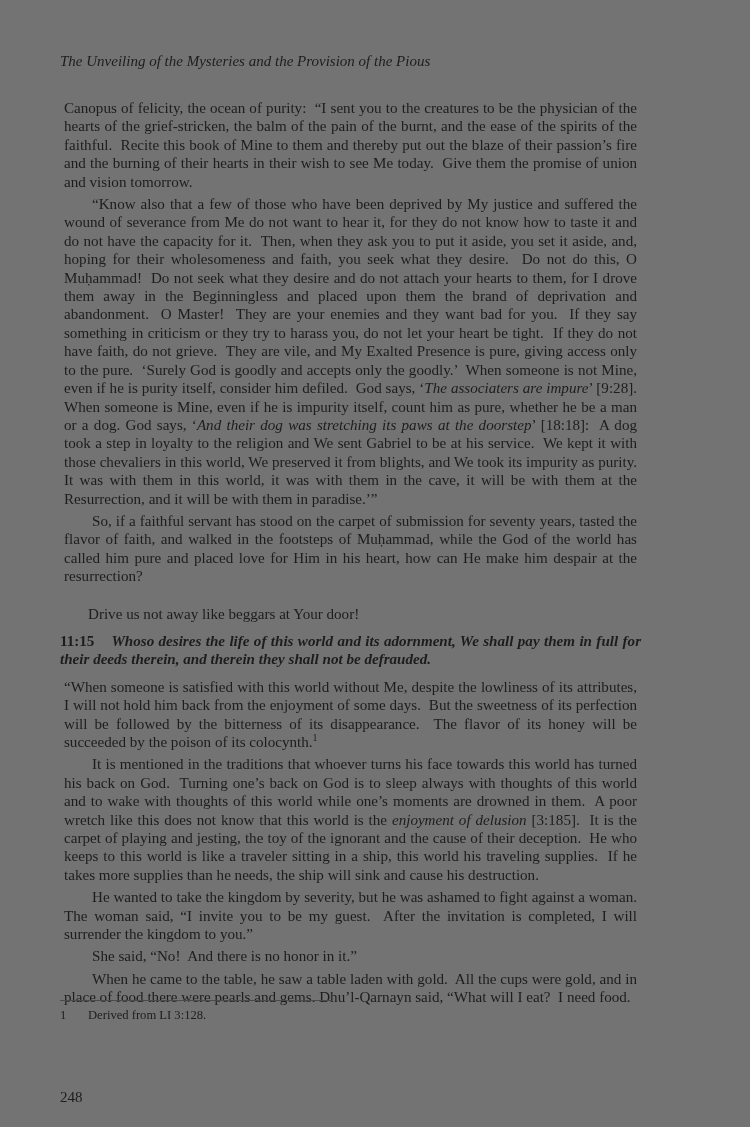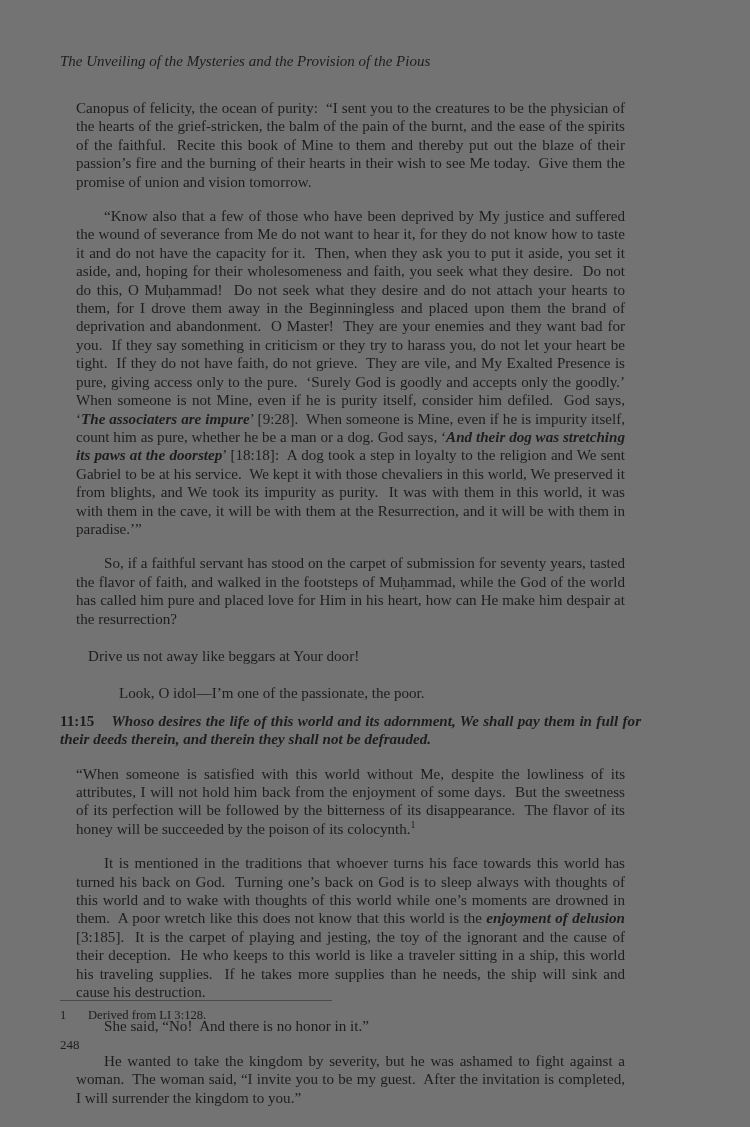--- a/index.html
+++ b/index.html
@@ -19,28 +19,28 @@
     width: 581px;
   }
   .running-header {
     font-style: italic;
     font-size: 15px;
     line-height: 18px;
     margin: 0 0 29px 0;
     white-space: pre-wrap;
   }
   .body-text p {
-    margin: 16px;
+    margin: 4px;
     font-size: 15.1px;
     line-height: 18.4px;
     text-align: justify;
     white-space: pre-wrap;
   }
   .para.indent { text-indent: 28px; }
-  .it { font-style: italic; font-weight: bold; }
+  .it { font-style: italic; }
   sup.fn-ref { font-size: 10px; line-height: 0; vertical-align: super; }
   .verse {
     margin: 5px 0 8px 28px;
     font-size: 15.1px;
     line-height: 18.4px;
   }
   .verse-line { white-space: pre-wrap; margin-top: 19px; }
   .verse-line-1 { padding-left: 31px; }
   .verse-heading {
     margin: 9px 0 9px 0 !important;
@@ -62,43 +62,43 @@
   }
   .fn-row {
     display: flex;
     font-size: 12.6px;
     line-height: 15px;
   }
   .fn-marker { width: 28px; flex: 0 0 28px; }
   .page-number {
     position: absolute;
     left: 60px;
-    top: 1037px;
-    font-size: 13px;
+    top: 1089px;
+    font-size: 15px;
   }
 </style>
 </head>
 <body>
 
 <div class="page">
   <div class="content">
     <p class="running-header">The Unveiling of the Mysteries and the Provision of the Pious</p>
     <div class="body-text">
         <p class="para"><span>Canopus of felicity, the ocean of purity:  “I sent you to the creatures to be the physician of the hearts of the grief-stricken, the balm of the pain of the burnt, and the ease of the spirits of the faithful.  Recite this book of Mine to them and thereby put out the blaze of their passion’s fire and the burning of their hearts in their wish to see Me today.  Give them the promise of union and vision tomorrow.</span></p>
         <p class="para indent"><span>“Know also that a few of those who have been deprived by My justice and suffered the wound of severance from Me do not want to hear it, for they do not know how to taste it and do not have the capacity for it.  Then, when they ask you to put it aside, you set it aside, and, hoping for their wholesomeness and faith, you seek what they desire.  Do not do this, O Muḥammad!  Do not seek what they desire and do not attach your hearts to them, for I drove them away in the Beginningless and placed upon them the brand of deprivation and abandonment.  O Master!  They are your enemies and they want bad for you.  If they say something in criticism or they try to harass you, do not let your heart be tight.  If they do not have faith, do not grieve.  They are vile, and My Exalted Presence is pure, giving access only to the pure.  ‘Surely God is goodly and accepts only the goodly.’  When someone is not Mine, even if he is purity itself, consider him defiled.  God says, ‘</span><span class="it">The associaters are impure</span><span>’ [9:28].  When someone is Mine, even if he is impurity itself, count him as pure, whether he be a man or a dog. God says, ‘</span><span class="it">And their dog was stretching its paws at the doorstep</span><span>’ [18:18]:  A dog took a step in loyalty to the religion and We sent Gabriel to be at his service.  We kept it with those chevaliers in this world, We preserved it from blights, and We took its impurity as purity.  It was with them in this world, it was with them in the cave, it will be with them at the Resurrection, and it will be with them in paradise.’”</span></p>
         <p class="para indent"><span>So, if a faithful servant has stood on the carpet of submission for seventy years, tasted the flavor of faith, and walked in the footsteps of Muḥammad, while the God of the world has called him pure and placed love for Him in his heart, how can He make him despair at the resurrection?</span></p>
         <div class="verse">
           <div class="verse-line verse-line-0">Drive us not away like beggars at Your door!</div>
-          <div class="verse-line verse-line-1">Look, O idol—I’m one of the passionate, the poor.</div>
         </div>
         <p class="verse-heading"><span class="vh-num">11:15</span><span class="vh-text">Whoso desires the life of this world and its adornment, We shall pay them in full for their deeds therein, and therein they shall not be defrauded.</span></p>
         <p class="para"><span>“When someone is satisfied with this world without Me, despite the lowliness of its attributes, I will not hold him back from the enjoyment of some days.  But the sweetness of its perfection will be followed by the bitterness of its disappearance.  The flavor of its honey will be succeeded by the poison of its colocynth.</span><sup class="fn-ref">1</sup></p>
         <p class="para indent"><span>It is mentioned in the traditions that whoever turns his face towards this world has turned his back on God.  Turning one’s back on God is to sleep always with thoughts of this world and to wake with thoughts of this world while one’s moments are drowned in them.  A poor wretch like this does not know that this world is the </span><span class="it">enjoyment of delusion</span><span> [3:185].  It is the carpet of playing and jesting, the toy of the ignorant and the cause of their deception.  He who keeps to this world is like a traveler sitting in a ship, this world his traveling supplies.  If he takes more supplies than he needs, the ship will sink and cause his destruction.</span></p>
+        <p class="para indent"><span>He wanted to take the kingdom by severity, but he was ashamed to fight against a woman.  The woman said, “I invite you to be my guest.  After the invitation is completed, I will surrender the kingdom to you.”</span></p>
         <p class="para indent"><span>She said, “No!  And there is no honor in it.”</span></p>
-        <p class="para indent"><span>He wanted to take the kingdom by severity, but he was ashamed to fight against a woman.  The woman said, “I invite you to be my guest.  After the invitation is completed, I will surrender the kingdom to you.”</span></p>
+        <p class="para indent"><span>When he came to the table, he saw a table laden with gold.  All the cups were gold, and in place of food there were pearls and gems. Dhu’l-Qarnayn said, “What will I eat?  I need food.</span></p>
       </div>
   </div>
 
   <div class="footnote-block">
     <div class="footnote-rule"></div>
     <div class="fn-row">
       <span class="fn-marker">1</span>
       <span class="fn-text">Derived from LI 3:128.</span>
     </div>
   </div>

